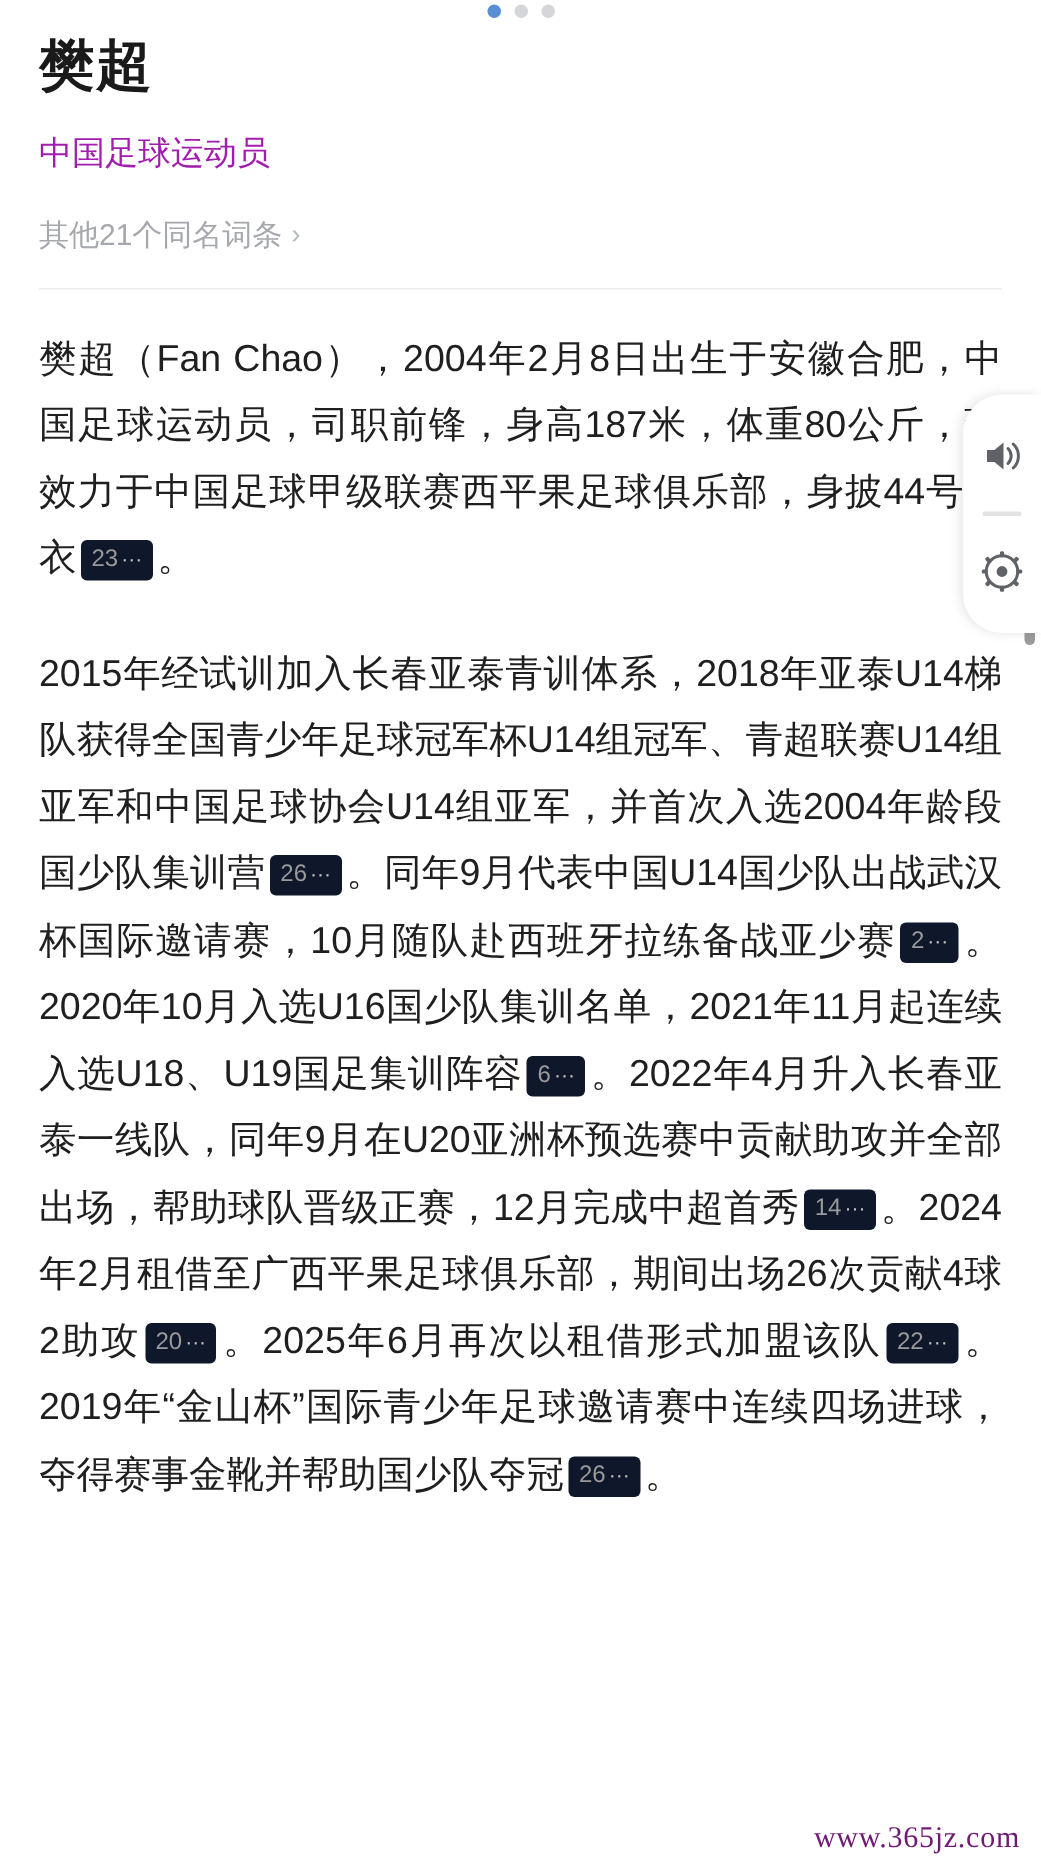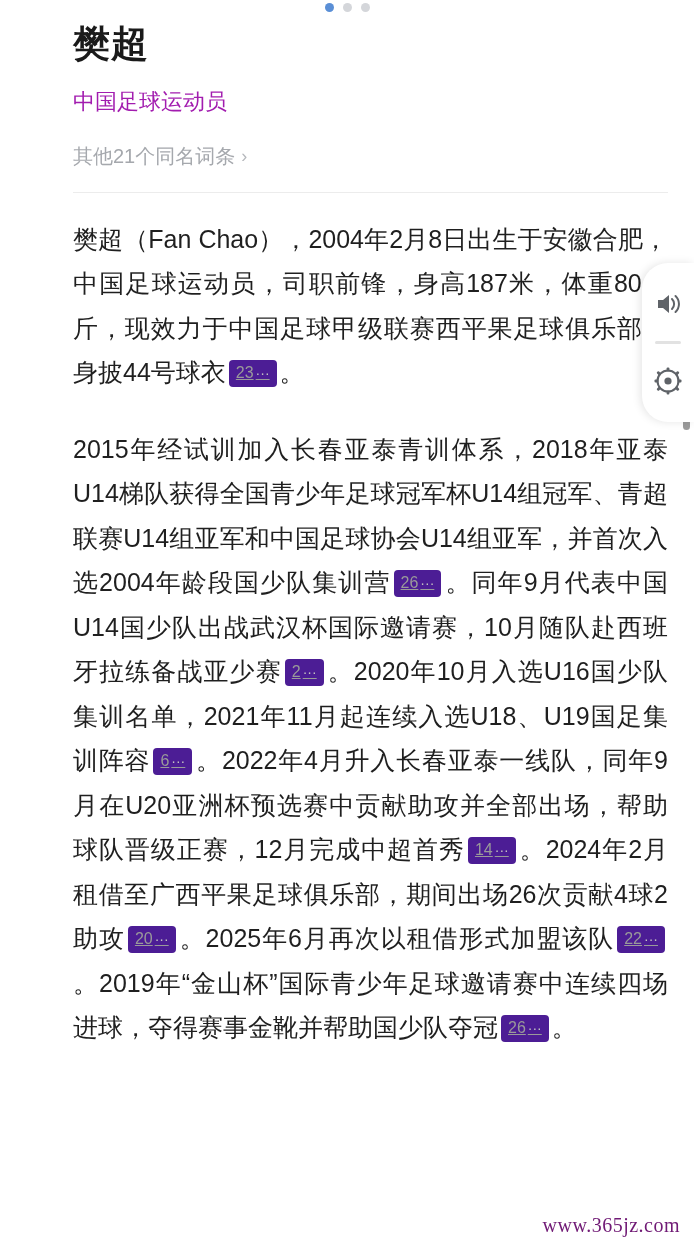--- a/index.html
+++ b/index.html
@@ -8,21 +8,20 @@
     height: 1247px;
     background: #ffffff;
     font-family: "Liberation Sans", "DejaVu Sans", sans-serif;
     overflow: hidden;
   }
   .page {
     position: relative;
     width: 694px;
     height: 1247px;
     background: #ffffff;
-    padding-left: 47px;
   }
 
   
   .dots {
     position: absolute;
     top: 0px;
     left: 0;
     width: 100%;
     height: 14px;
     display: flex;
@@ -81,30 +80,29 @@
     font-size: 25px;
     line-height: 1.78;
     color: #1f1f1f;
     text-align: justify;
     letter-spacing: 0px;
   }
   .para.second { margin-top: 32px; }
 
   .ref {
     display: inline-block;
-    background: #4c1d95;
+    background: #0f172a;
     color: #9a9a9a;
     font-size: 16px;
     line-height: 1;
     padding: 5px 7px 6px 7px;
     border-radius: 4px;
     vertical-align: 3px;
     margin: 0 3px;
     white-space: nowrap;
-    text-decoration: underline;
   }
   .ref .more { color: #c2c2c2; font-size: 14px; margin-left: 2px; }
 
   
   .float-bar {
     position: absolute;
     right: 0px;
     top: 263px;
     width: 52px;
     background: #ffffff;

